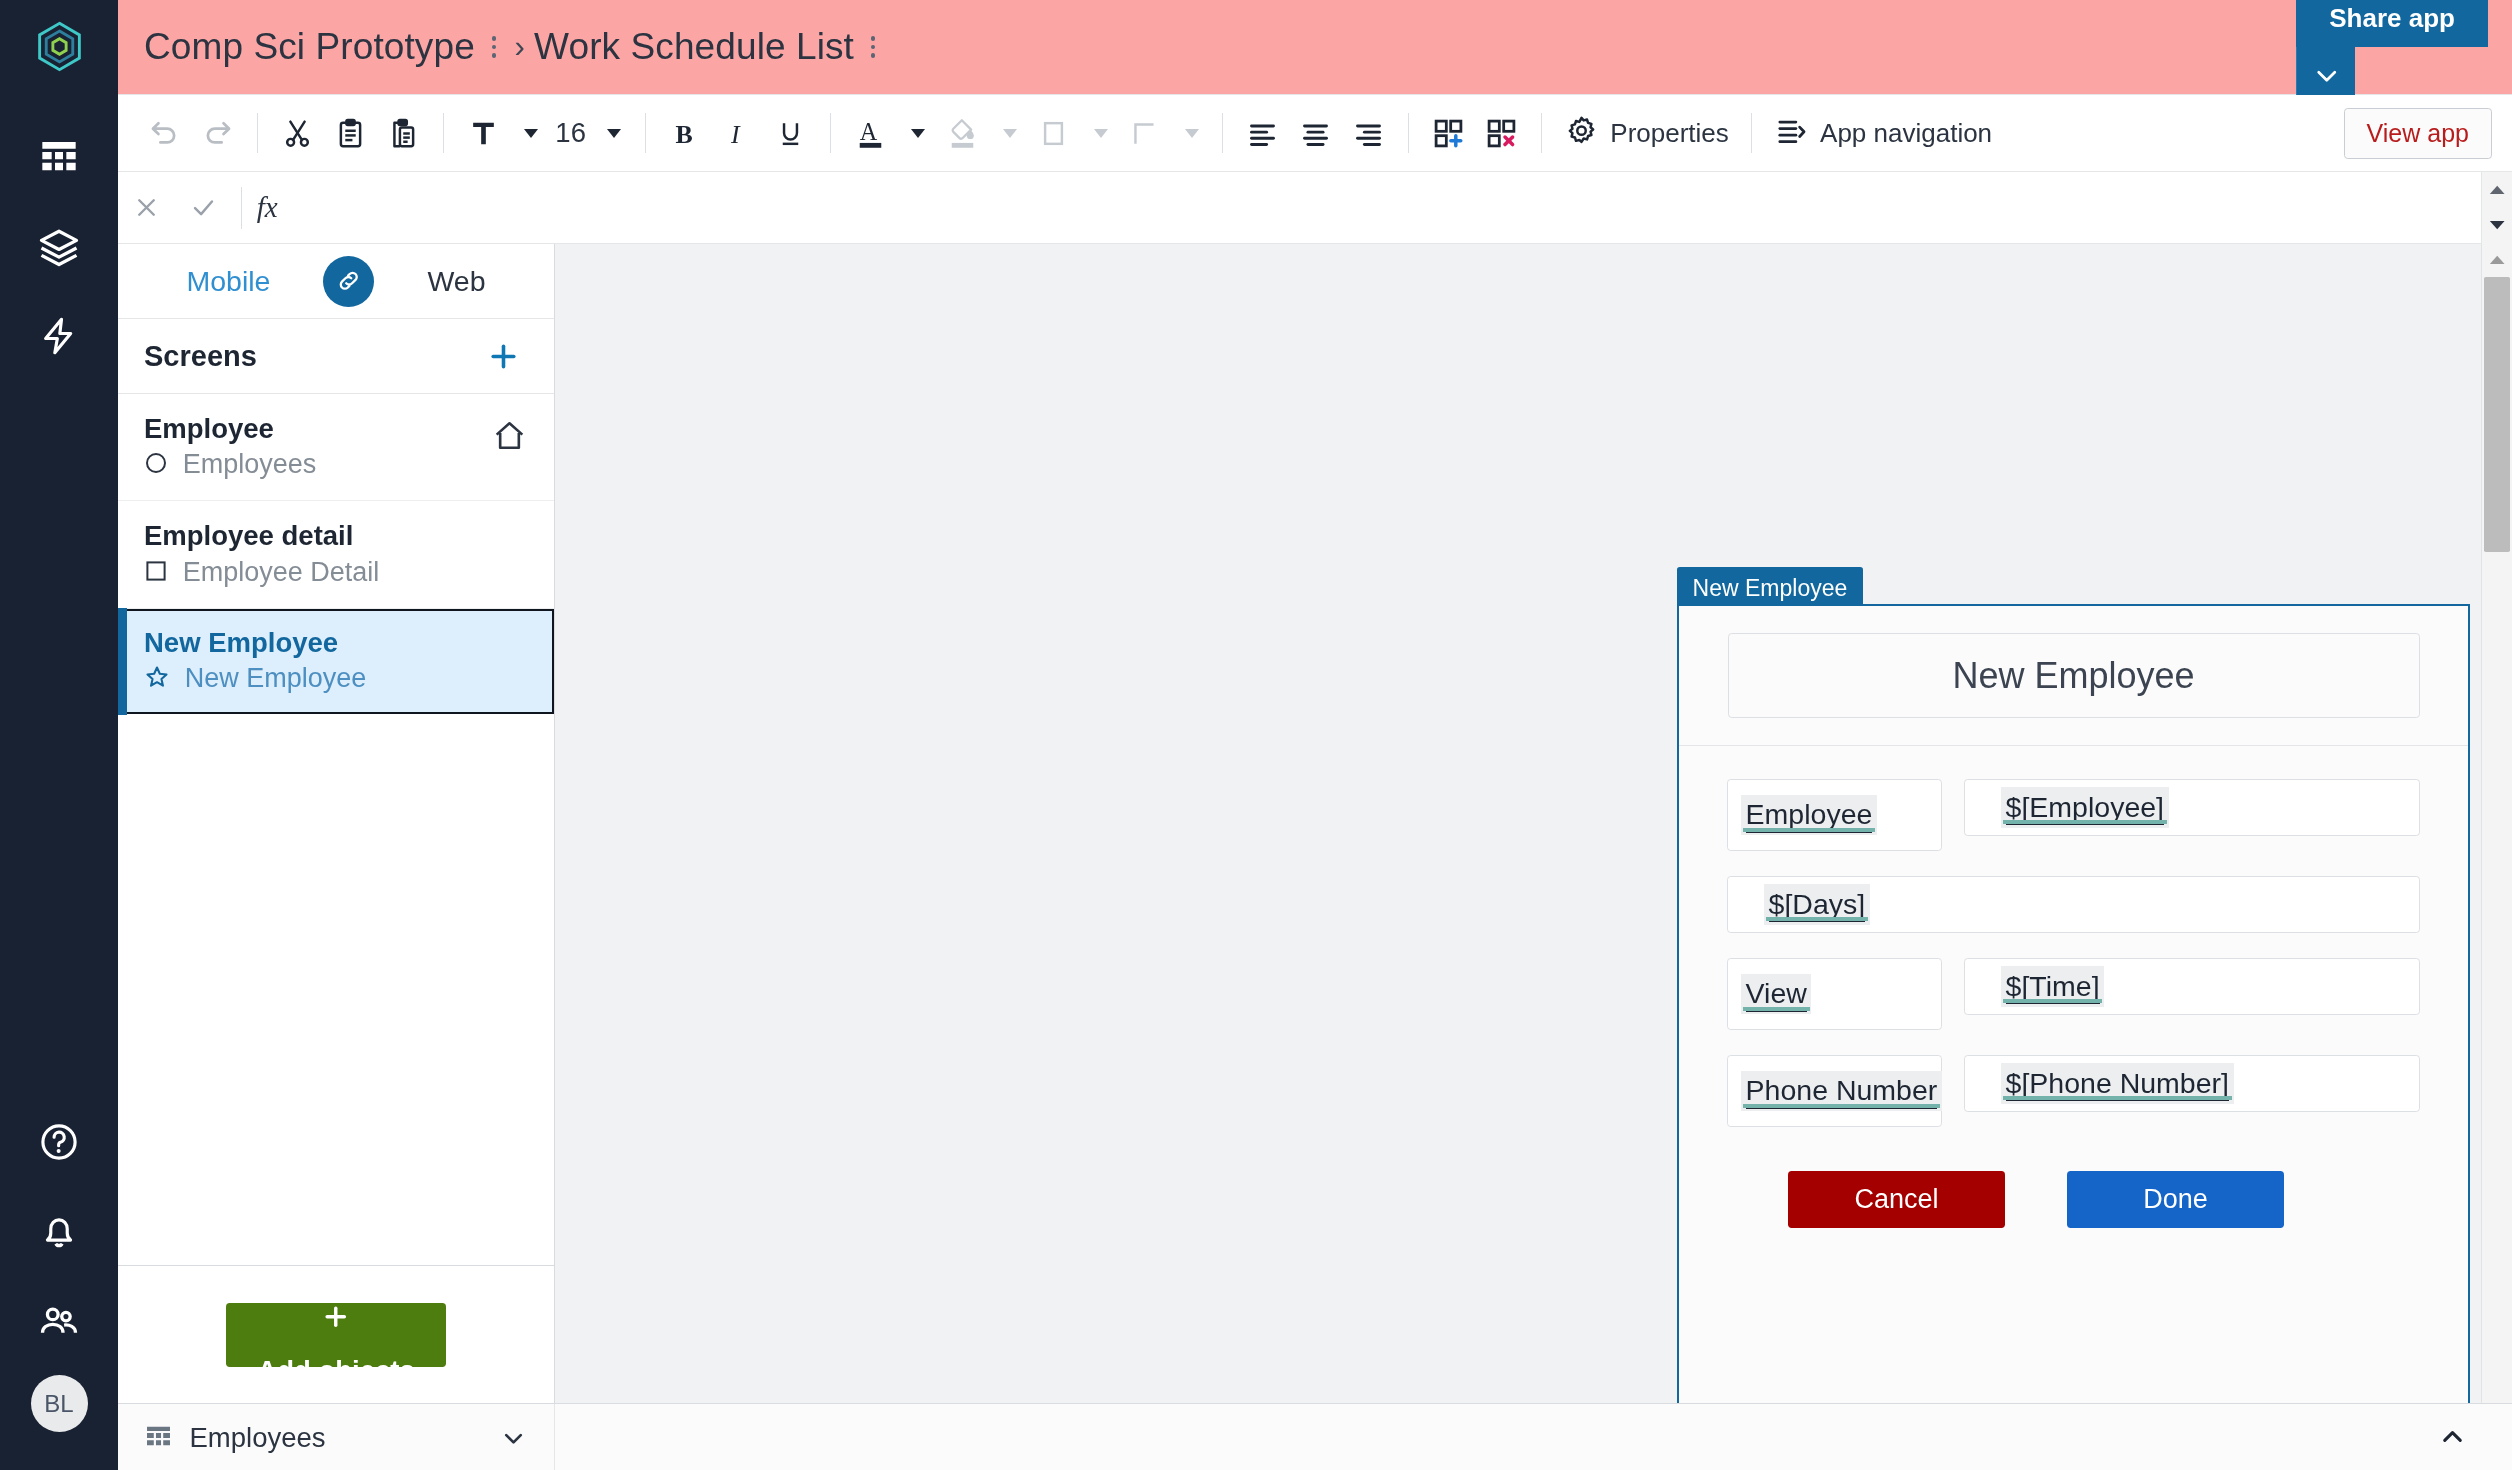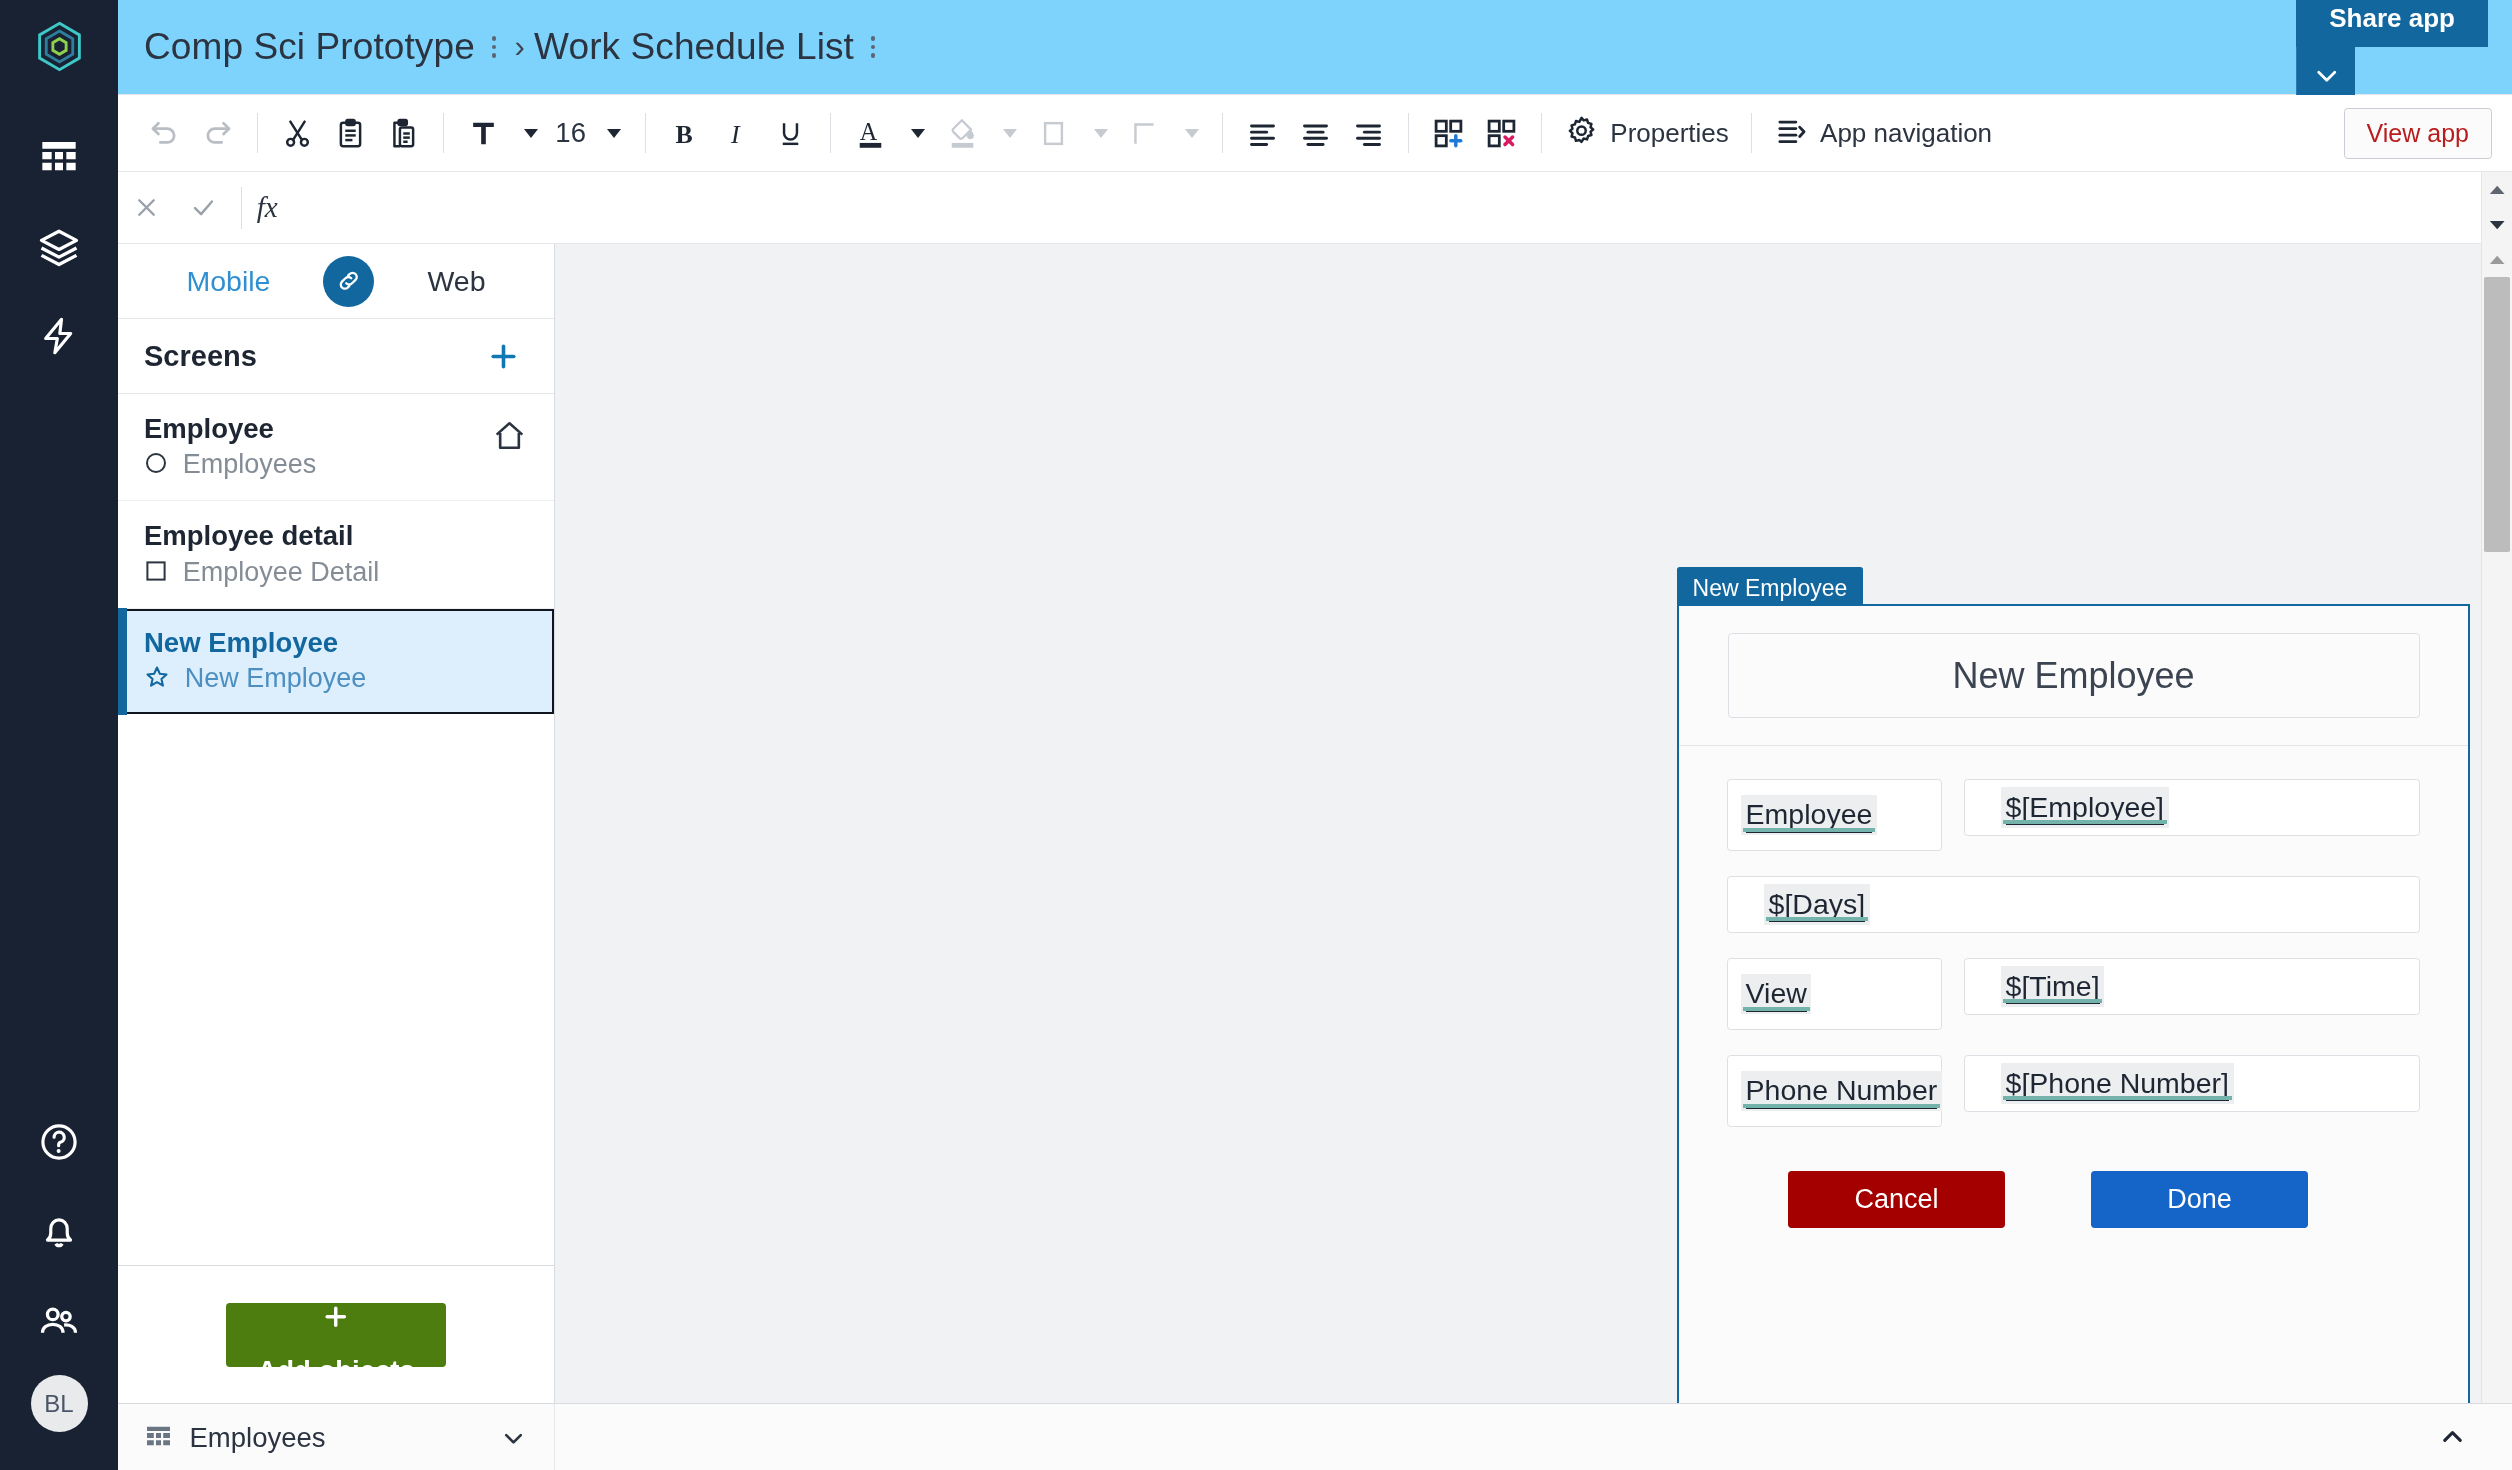--- a/index.html
+++ b/index.html
@@ -31,21 +31,21 @@
     font-size: 24px; margin-bottom: 39px; cursor: pointer;
     font-family: "Liberation Sans", sans-serif;
   }
 
   
   .main { flex: 1 1 auto; display: flex; flex-direction: column; height: 1471px; background:#fff; }
 
   
   .titlebar {
     height: 95px; flex: 0 0 95px; display: flex; align-items: center;
-    padding: 0 24px 0 26px; border-bottom: 0.9px solid #e4e6e8; background: #7dd3fc;
+    padding: 0 24px 0 26px; border-bottom: 0.9px solid #e4e6e8; background: #fca5a5;
   }
   .crumb { font-size: 37px; color: #2b3440; font-weight: 400; letter-spacing: 0.1px; }
   .kebab {
     display: inline-flex; flex-direction: column; gap: 3.7px; align-items: center;
     margin: 0 13px; cursor: pointer; padding: 5.5px 3.7px;
   }
   .kebab i { width: 4.6px; height: 4.6px; background: #5b6573; border-radius: 50%; display:block; }
   .crumb-sep { font-size: 31px; color: #3d4754; margin: 0 9.2px 0 1.8px; }
   .tb-spacer { flex: 1 1 auto; }
   .share-wrap { display: flex; align-items: stretch; border-radius: 3.7px; overflow: hidden; flex-direction: column; }
@@ -185,21 +185,21 @@
   .cell.value-cell { flex: 1 1 auto; height: 57px; padding-left: 36px; }
   .tok {
     background: #eceef0; font-size: 28.5px; color: #1d2632; line-height: 1.0;
     padding: 5.5px 4.6px 2.8px 4.6px; position: relative; display:inline-block;
     white-space: nowrap;
   }
   .tok .t { border-bottom: 1.8px solid #1d2632; padding-bottom: 2.8px; display:inline-block; }
   .tok::after {
     content:""; position:absolute; left:1.8px; right:1.8px; bottom: 3.7px; height: 3.7px; background:#74b3ab;
   }
-  .btn-row { display:flex; gap: 86px; padding: 19px 0 0 61px; }
+  .btn-row { display:flex; gap: 62px; padding: 19px 0 0 61px; }
   .btn {
     width: 217px; height: 57px; border-radius: 3.7px; border: none; color: #fff;
     font-size: 27px; cursor: pointer; font-family: "Liberation Sans", sans-serif;
     display:flex; align-items:center; justify-content:center;
   }
   .btn.cancel { background: #a50000; }
   .btn.done { background: #1565c8; }
 
   
   .bottombar {

